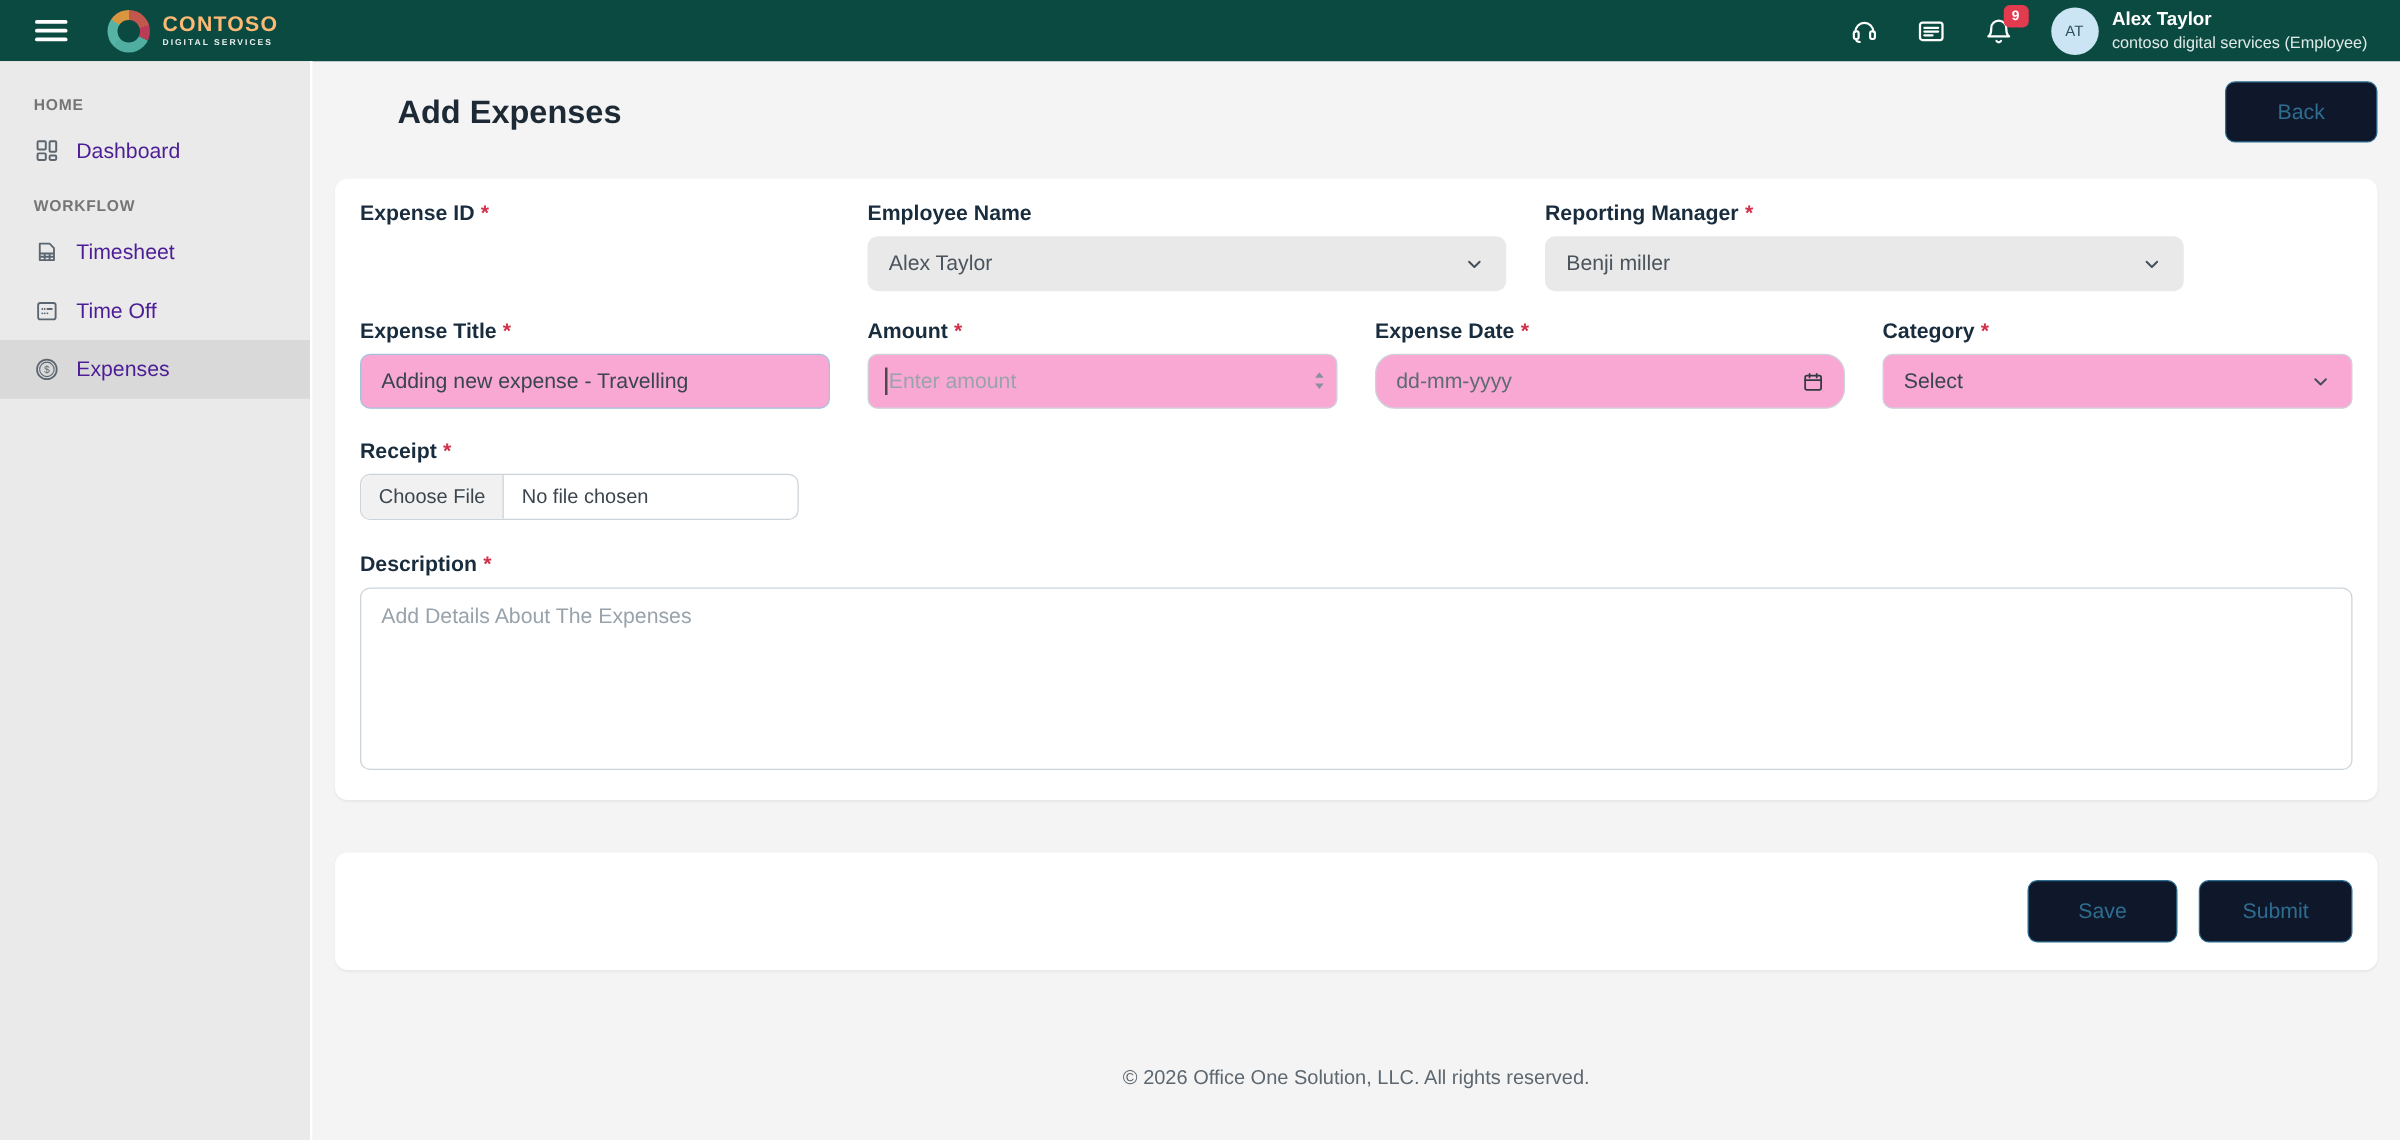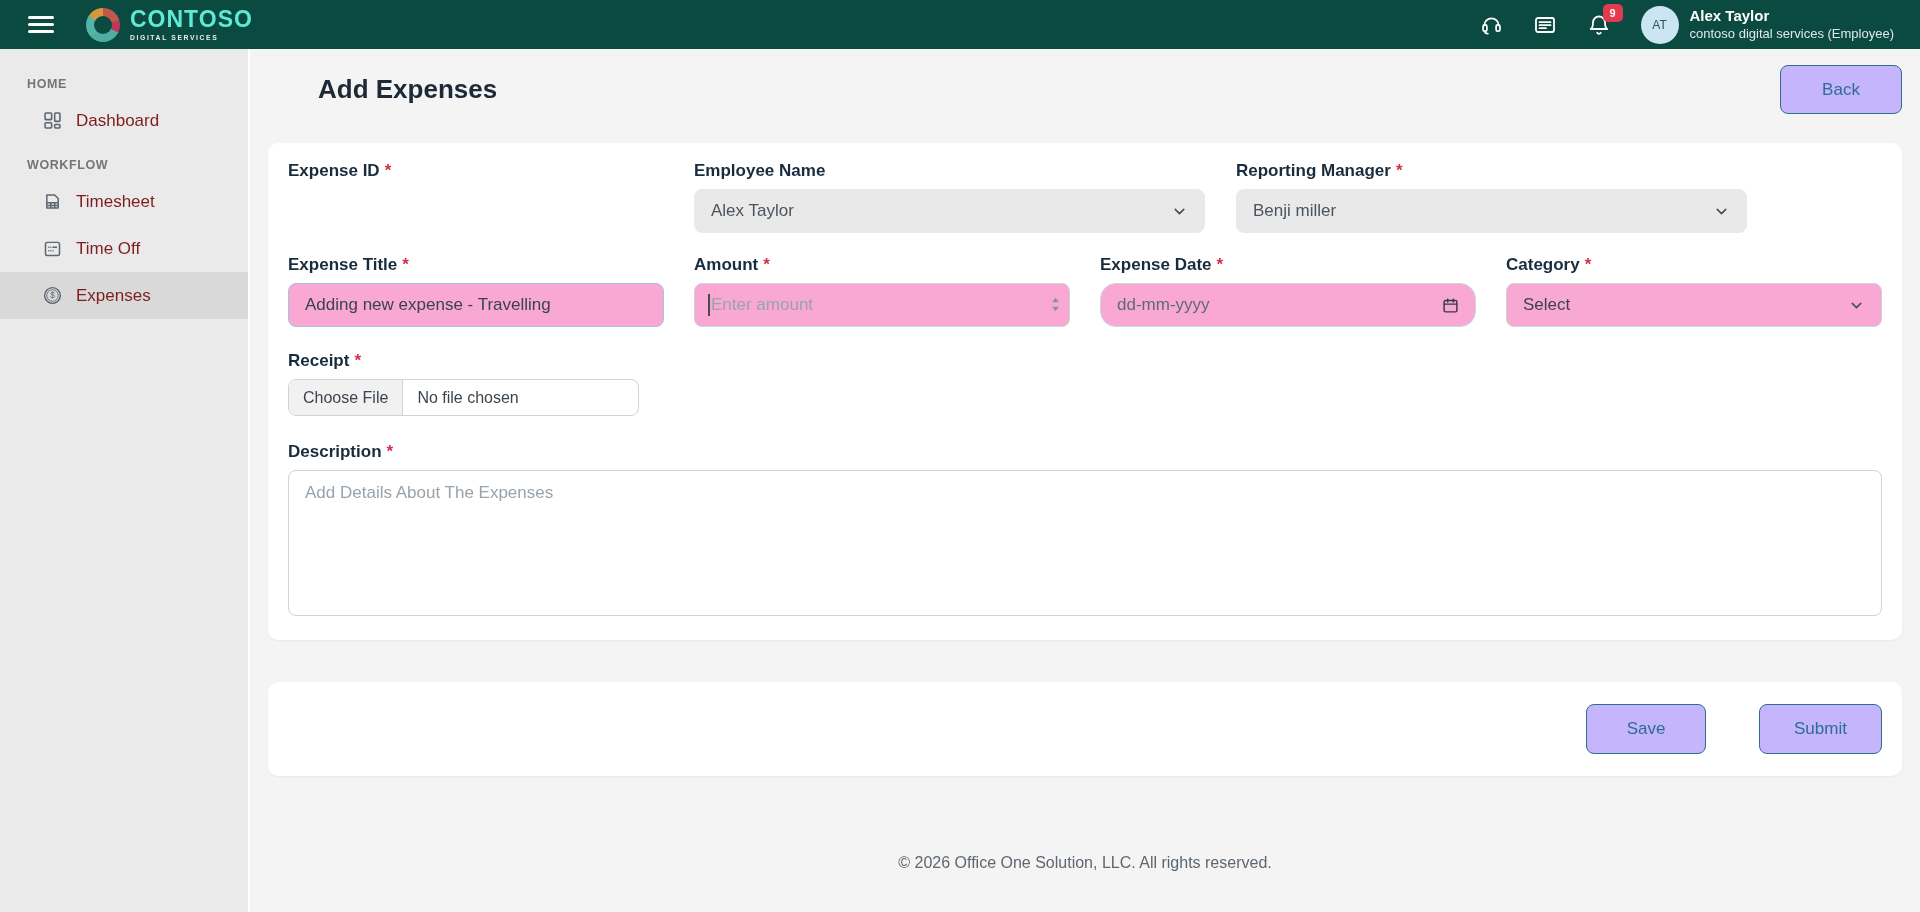--- a/index.html
+++ b/index.html
@@ -8,44 +8,44 @@
 
   
   .navbar { height:49px; background:#0b4a41; display:flex; align-items:center; justify-content:space-between; padding:0 26px 0 22px; }
   .nav-left { display:flex; align-items:center; gap:26px; }
   .hamburger { background:none; border:none; cursor:pointer; display:flex; flex-direction:column; gap:4px; padding:6px; }
   .hamburger span { display:block; width:26px; height:3px; background:#fff; border-radius:2px; }
   .brand { display:flex; align-items:center; gap:10px; cursor:pointer; }
   .logo-ring { width:34px; height:34px; border-radius:50%; position:relative;
     background:conic-gradient(from 30deg, #c2574e 0 12%, #b93b55 12% 24%, #4fae9f 24% 55%, #57b3a5 55% 76%, #d9963e 76% 92%, #c2574e 92% 100%); }
   .logo-ring::after { content:""; position:absolute; inset:8px; border-radius:50%; background:#0b4a41; }
-  .brand-name { color:#5eead4; font-weight:700; font-size:23px; letter-spacing:1px; line-height:1; }
+  .brand-name { color:#fdba74; font-weight:700; font-size:17px; letter-spacing:1px; line-height:1; }
   .brand-tag { color:#e8efee; font-size:6.8px; font-weight:700; letter-spacing:1.6px; margin-top:3px; }
   .nav-right { display:flex; align-items:center; gap:30px; }
   .nav-icon-btn { background:none; border:none; cursor:pointer; position:relative; display:flex; align-items:center; }
   .badge { position:absolute; top:-9px; right:-12px; min-width:20px; height:18px; background:#e23b50; color:#fff; font-size:11px; font-weight:700; border-radius:5px; display:flex; align-items:center; justify-content:center; padding:0 4px; }
   .user-chip { display:flex; align-items:center; gap:11px; cursor:pointer; }
   .avatar { width:38px; height:38px; border-radius:50%; background:#cbe5f4; color:#30505f; font-size:12px; font-weight:400; display:flex; align-items:center; justify-content:center; }
   .user-name { color:#fff; font-weight:700; font-size:15px; line-height:1.25; }
   .user-org { color:#dfe9e7; font-size:13px; line-height:1.25; }
 
   
   .layout { display:flex; height:863px; }
   .sidebar { width:250px; background:#eaeaea; border-right:2px solid #ffffff; padding-top:14px; flex-shrink:0; }
   .side-section-label { font-size:12.5px; font-weight:700; letter-spacing:0.6px; color:#757575; padding:14px 0 6px 27px; }
-  .side-item { display:flex; align-items:center; gap:13px; padding:13px 0 13px 42px; color:#7f1d1d; font-size:17px; cursor:pointer; }
+  .side-item { display:flex; align-items:center; gap:13px; padding:13px 0 13px 27px; color:#4c1d95; font-size:17px; cursor:pointer; }
   .side-item svg { flex-shrink:0; }
   .side-item.active { background:#d9d9d9; }
 
   main { flex:1; padding:0 18px; }
 
   
   .page-header { margin-top:16px; height:49px; display:flex; align-items:center; justify-content:space-between; padding-left:50px; }
   .page-title { font-size:26px; font-weight:700; color:#1e2936; }
-  .btn-outline { background:#c4b5fd; border:1.5px solid #2e6d90; color:#2e6d90; font-family:inherit; font-size:17px; font-weight:500; border-radius:8px; cursor:pointer;margin-left:36px; }
+  .btn-outline { background:#0f172a; border:1.5px solid #2e6d90; color:#2e6d90; font-family:inherit; font-size:17px; font-weight:500; border-radius:8px; cursor:pointer; }
   .btn-back { width:122px; height:49px; }
 
   
   .card { background:#fff; border-radius:10px; box-shadow:0 1px 2px rgba(0,0,0,0.05); }
   .form-card { margin-top:29px; padding:18px 20px 24px; }
   .frow { display:flex; }
   .frow1 { gap:31px; }
   .frow2 { margin-top:22px; justify-content:space-between; }
   .frow3 { margin-top:24px; }
   .frow4 { margin-top:26px; }

